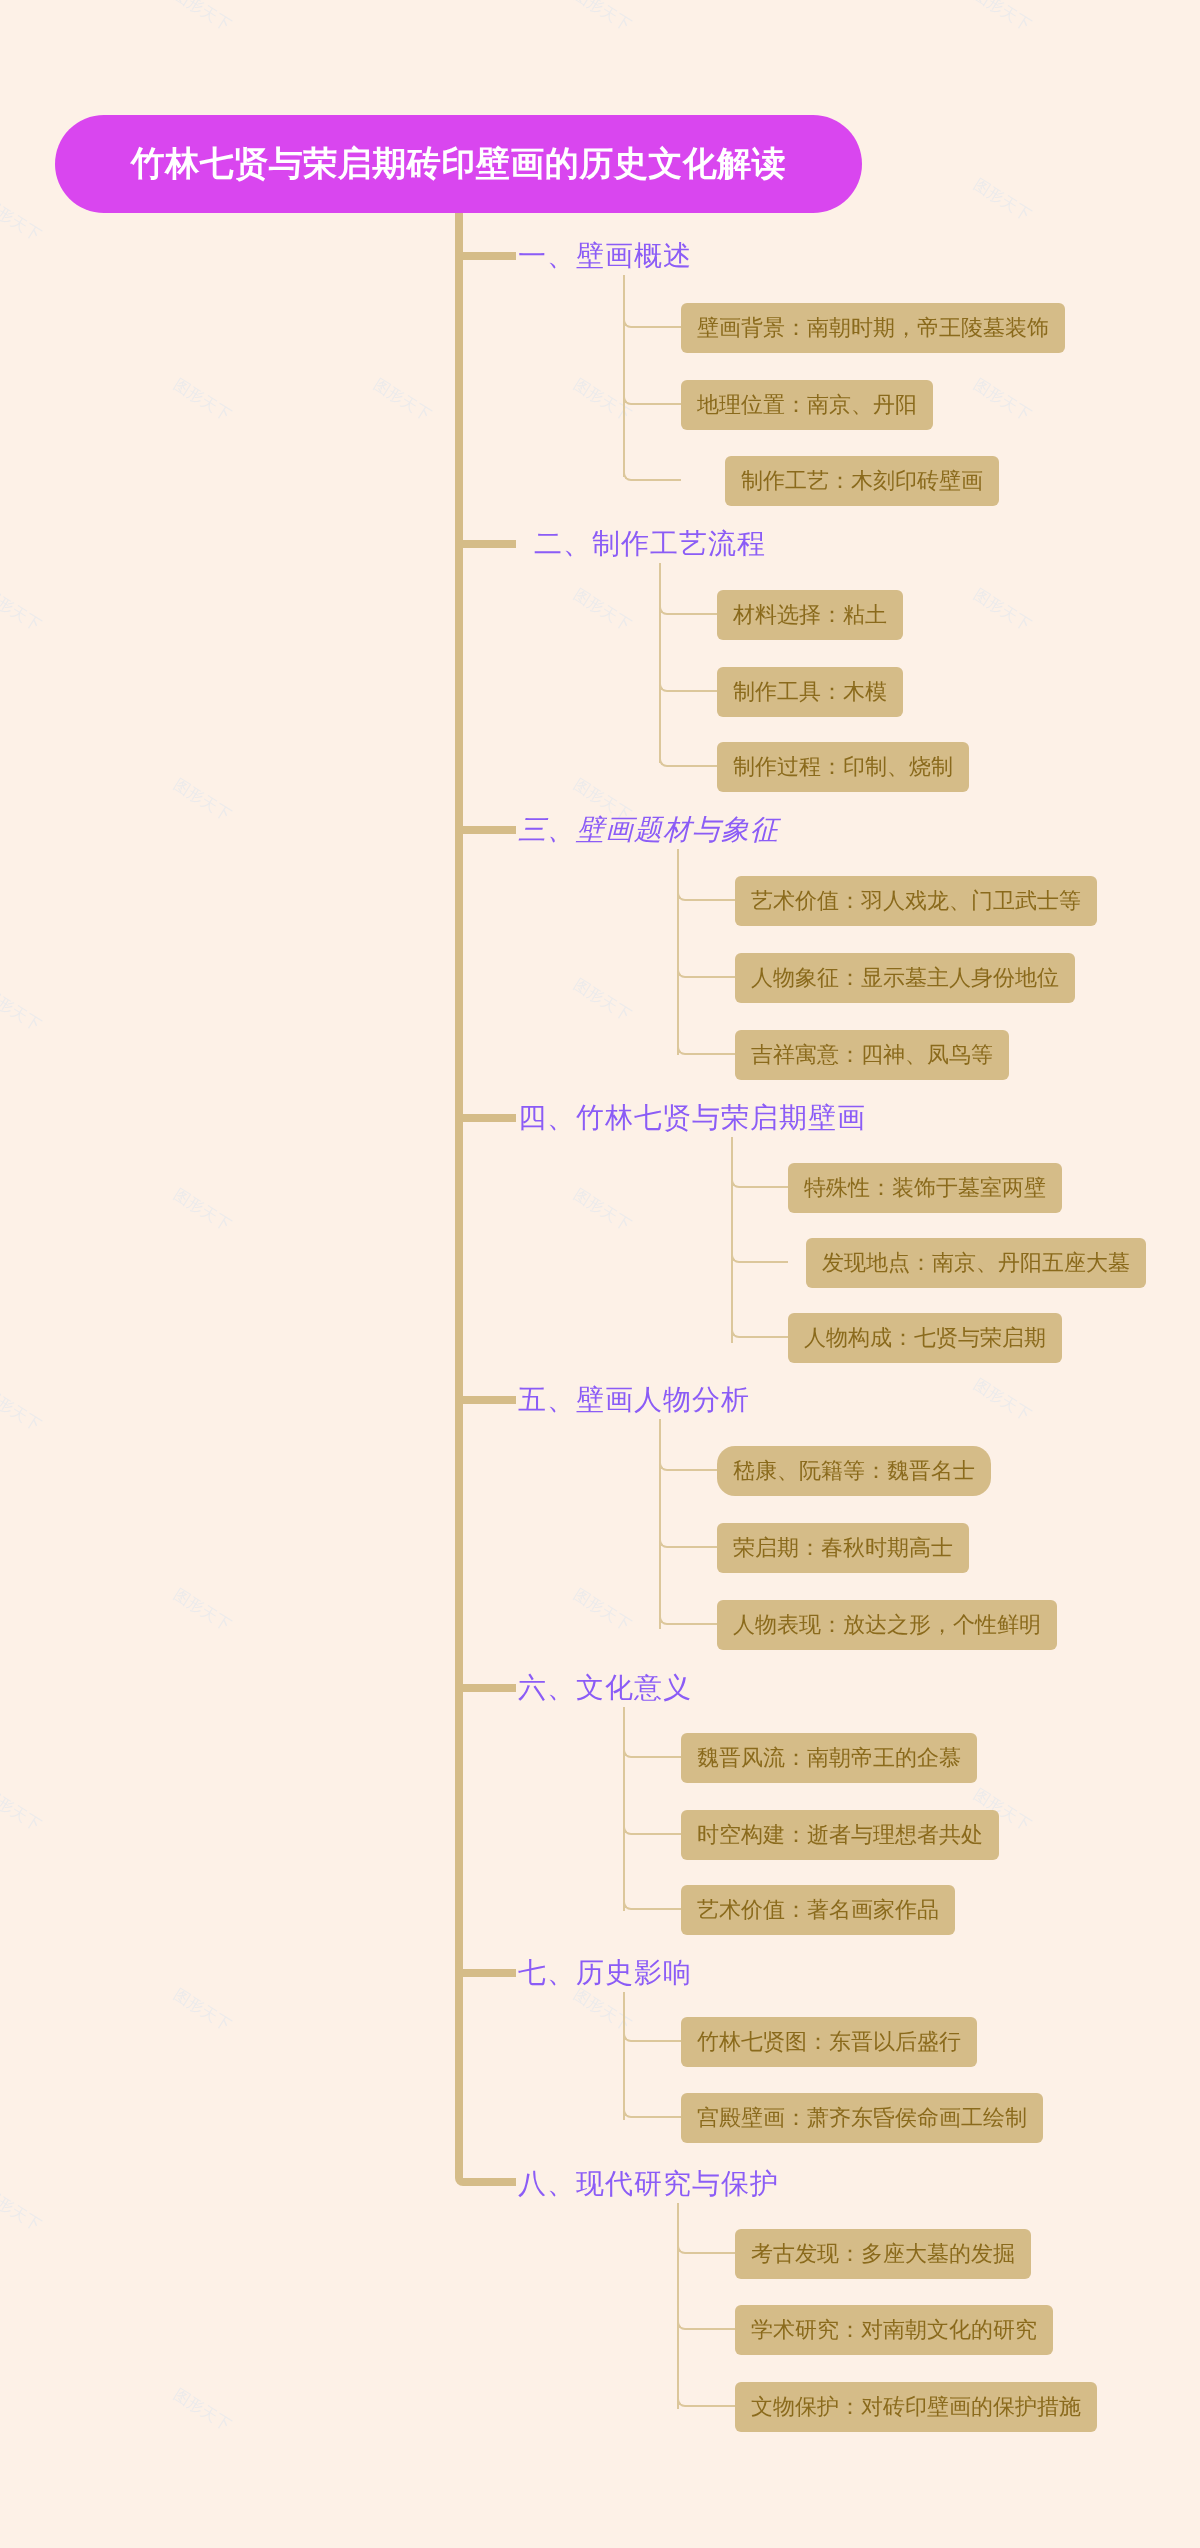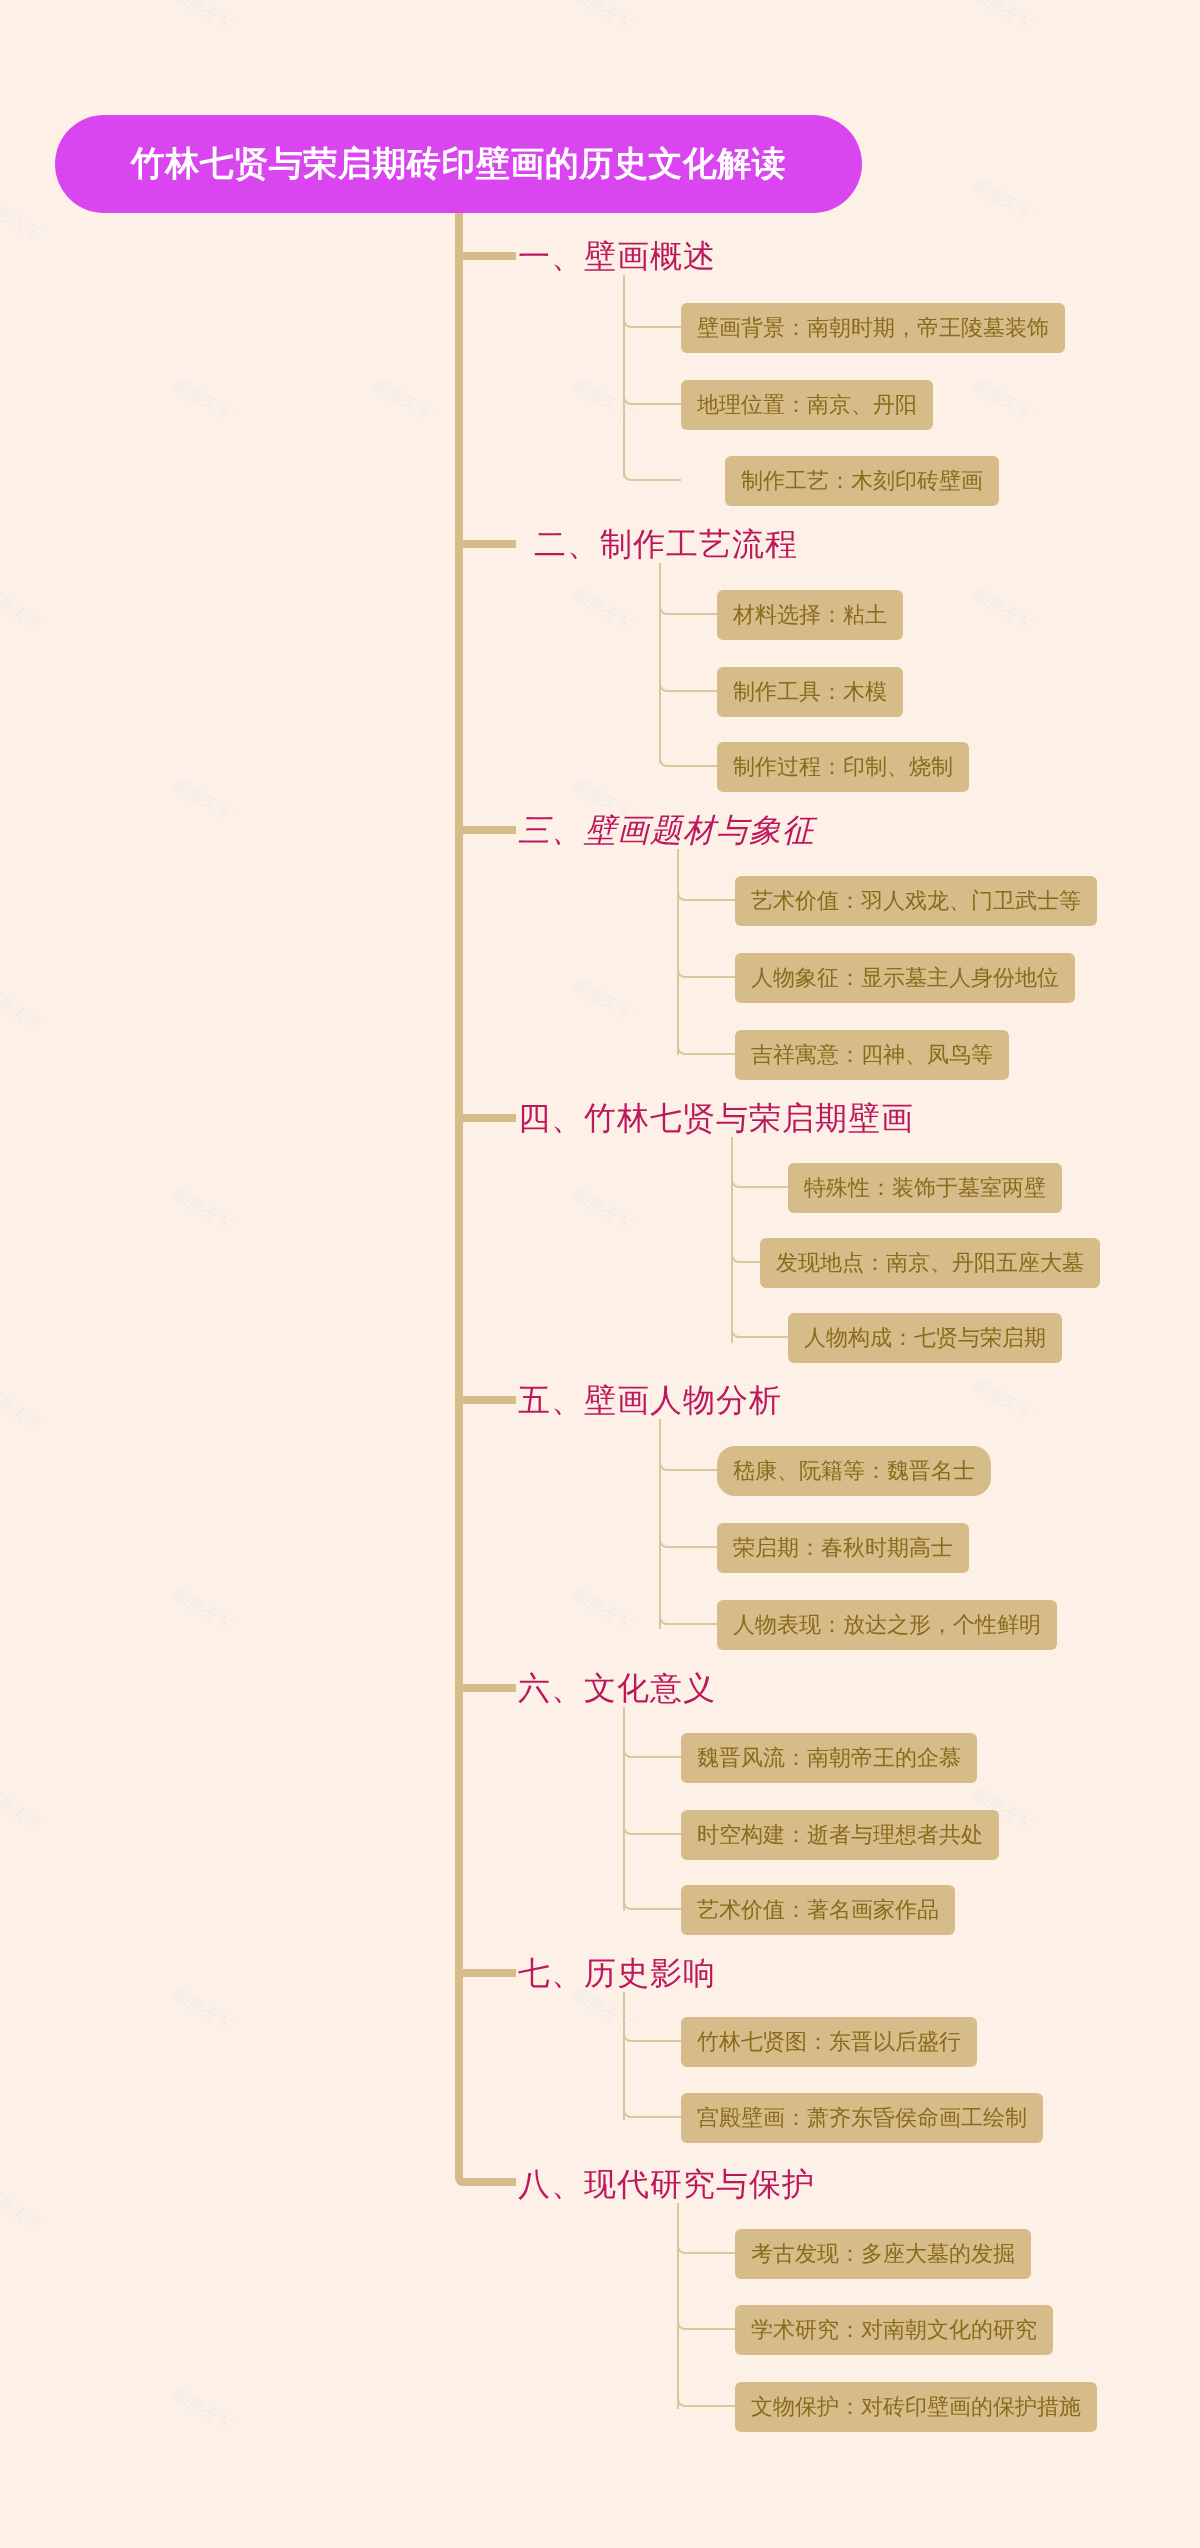--- a/index.html
+++ b/index.html
@@ -24,21 +24,21 @@
     background: #d5bc88;
   }
   .branch {
     position: absolute; left: 455px; height: 8px; width: 61px;
     background: #d5bc88; border-top-left-radius: 0;
   }
   .branch.last {
     border-bottom-left-radius: 14px;
   }
   .heading {
-    position: absolute; left: 518px; font-size: 32px; color: #be185d;
+    position: absolute; left: 518px; font-size: 28px; color: #8b5cf6;
     line-height: 40px; white-space: nowrap; letter-spacing: 1px;
   }
   .subline {
     position: absolute; width: 2px; background: #dcc79b;
   }
   .conn {
     position: absolute; height: 8px; border-left: 2px solid #dcc79b; border-bottom: 2px solid #dcc79b;
     border-bottom-left-radius: 10px; box-sizing: border-box;
   }
   .leaf {
@@ -116,21 +116,21 @@
 <div class="leaf" style="left:735px;top:953px;">人物象征：显示墓主人身份地位</div>
 <div class="leaf" style="left:735px;top:1030px;">吉祥寓意：四神、凤鸟等</div>
 
 <div class="branch" style="top:1114px;"></div>
 <div class="heading" style="top:1098px;">四、竹林七贤与荣启期壁画</div>
 <div class="subline" style="left:731px;top:1137px;height:206px;"></div>
 <div class="conn" style="left:731px;top:1180px;width:57px;"></div>
 <div class="conn" style="left:731px;top:1255px;width:57px;"></div>
 <div class="conn" style="left:731px;top:1330px;width:57px;"></div>
 <div class="leaf" style="left:788px;top:1163px;">特殊性：装饰于墓室两壁</div>
-<div class="leaf" style="left:760px;top:1238px;">发现地点：南京、丹阳五座大墓</div>
+<div class="leaf" style="left:806px;top:1238px;">发现地点：南京、丹阳五座大墓</div>
 <div class="leaf" style="left:788px;top:1313px;">人物构成：七贤与荣启期</div>
 
 <div class="branch" style="top:1396px;"></div>
 <div class="heading" style="top:1380px;">五、壁画人物分析</div>
 <div class="subline" style="left:659px;top:1419px;height:210px;"></div>
 <div class="conn" style="left:659px;top:1463px;width:58px;"></div>
 <div class="conn" style="left:659px;top:1540px;width:58px;"></div>
 <div class="conn" style="left:659px;top:1617px;width:58px;"></div>
 <div class="leaf" style="left:717px;top:1446px;border-radius:18px;">嵇康、阮籍等：魏晋名士</div>
 <div class="leaf" style="left:717px;top:1523px;">荣启期：春秋时期高士</div>

